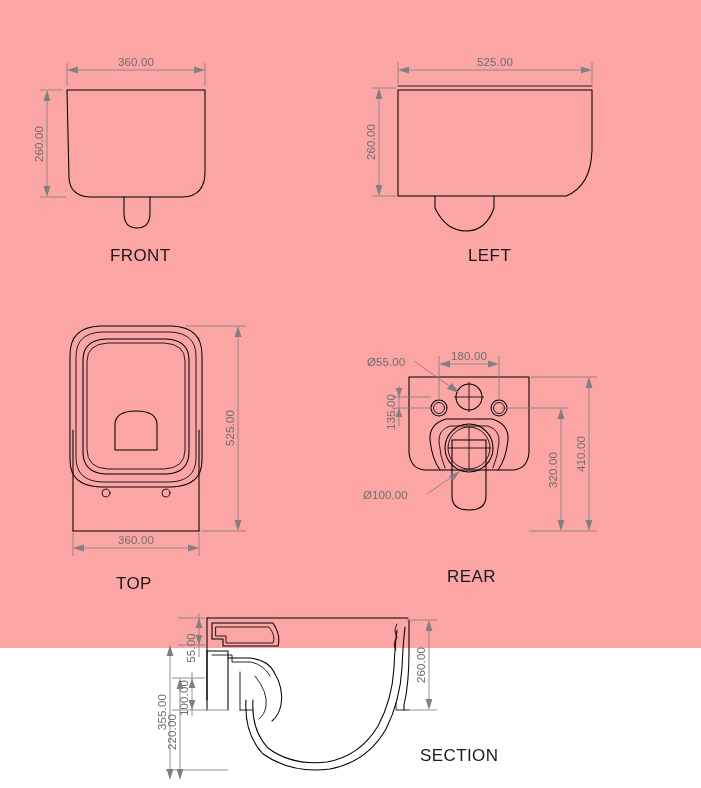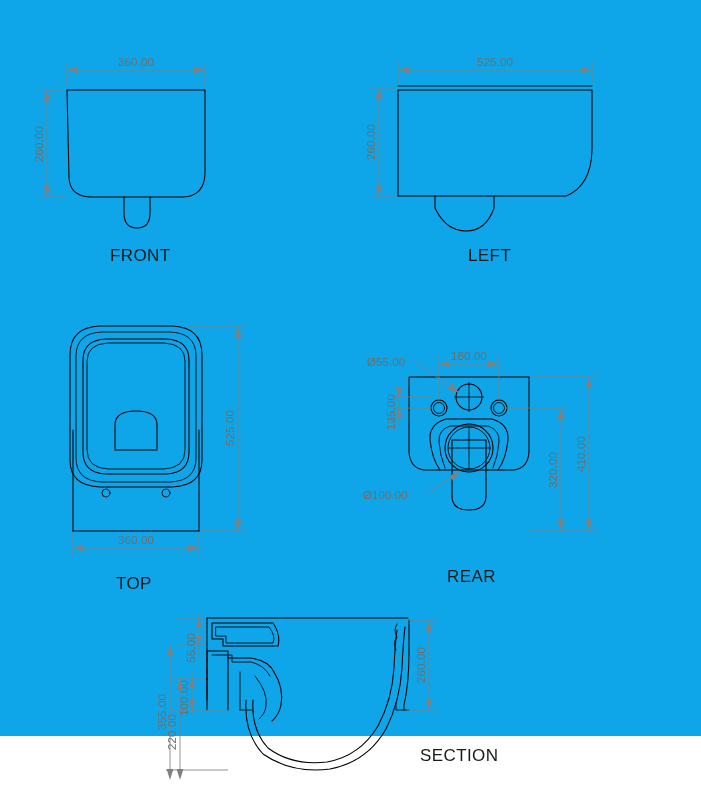--- a/index.html
+++ b/index.html
@@ -10,22 +10,22 @@
   }
   body {
     font-family: "Liberation Sans", sans-serif;
     width: 701px;
     height: 788px;
     overflow: hidden;
   }
   #drawing-sheet {
     position: relative;
     width: 701px;
-    height: 736px;
-    background: #0ea5e9;
+    height: 648px;
+    background: #fca5a5;
     text-decoration: underline;
   }
   svg.sheet-svg {
     display: block;
     width: 701px;
     height: 788px;
   }
   
   .obj {
     fill: none;

